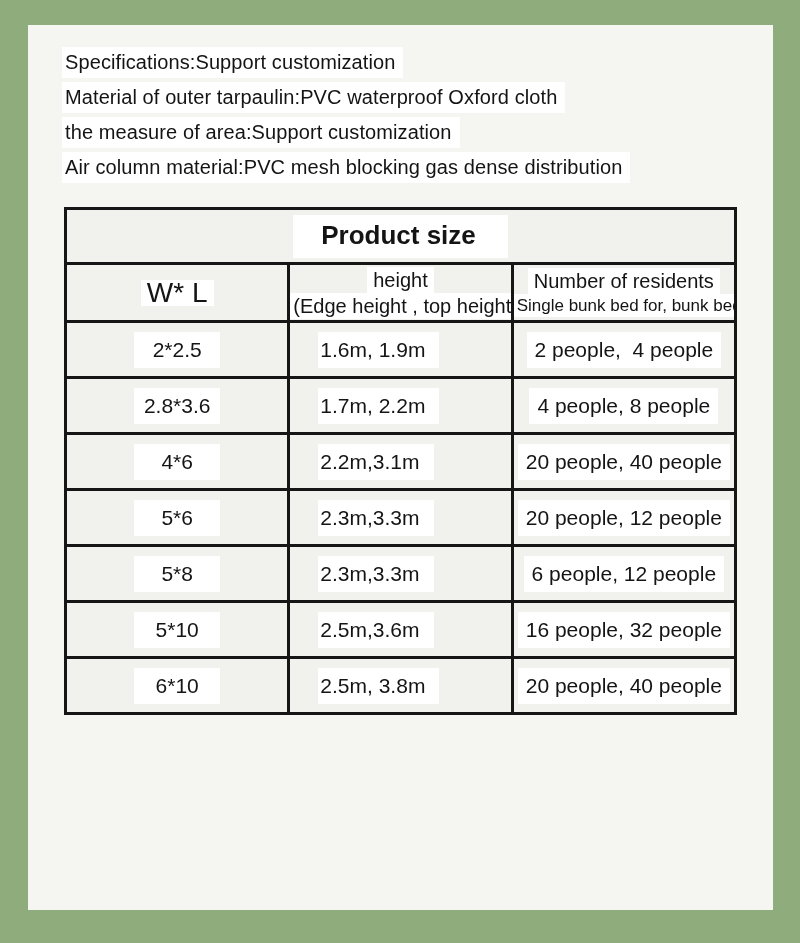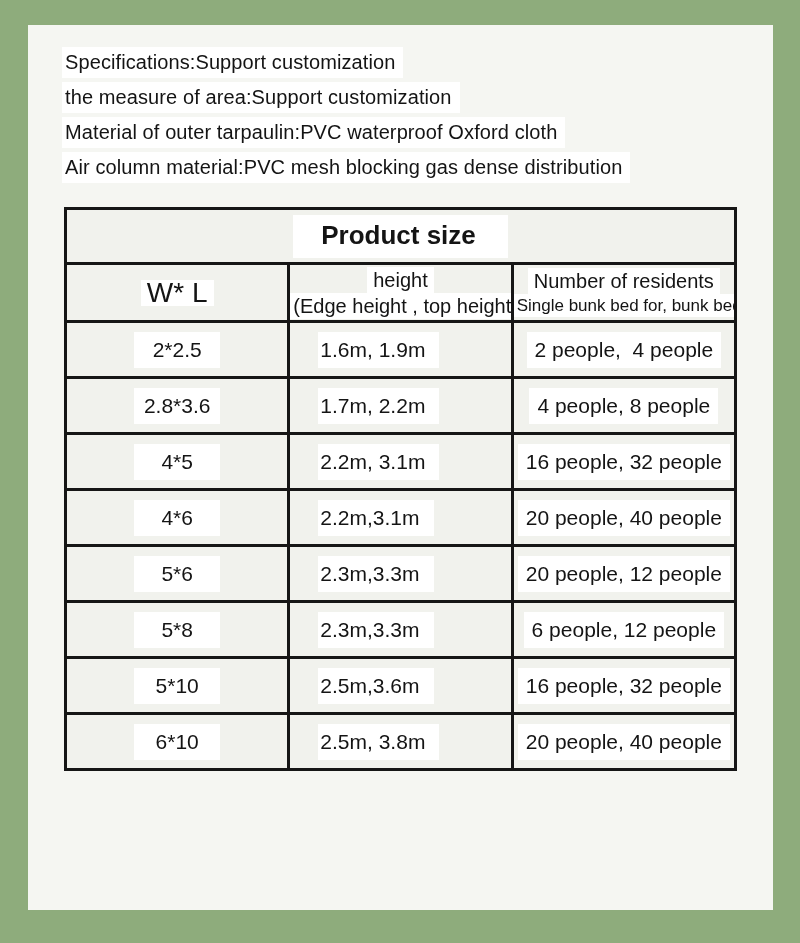--- a/index.html
+++ b/index.html
@@ -80,24 +80,24 @@
 <body>
 
 <div class="page">
   <div class="content">
 
     <div class="specs">
       <div class="spec-line">
           <span class="hl">Specifications:Support customization</span>
         </div>
       <div class="spec-line">
-          <span class="hl">the measure of area:Support customization</span>
+          <span class="hl">Material of outer tarpaulin:PVC waterproof Oxford cloth</span>
         </div>
       <div class="spec-line">
-          <span class="hl">Material of outer tarpaulin:PVC waterproof Oxford cloth</span>
+          <span class="hl">the measure of area:Support customization</span>
         </div>
       <div class="spec-line">
           <span class="hl">Air column material:PVC mesh blocking gas dense distribution</span>
         </div>
     </div>
 
     <table class="size-table">
       <tbody>
         <tr>
           <td class="title-cell" colspan="3"><span class="hl">Product size</span></td>
@@ -121,25 +121,20 @@
           <td class="col-size cell-size"><span class="hl">2*2.5</span></td>
           <td class="col-height cell-height"><span class="hl">1.6m, 1.9m</span></td>
           <td class="col-residents cell-residents"><span class="hl">2 people,  4 people</span></td>
         </tr>
         <tr class="data-row">
           <td class="col-size cell-size"><span class="hl">2.8*3.6</span></td>
           <td class="col-height cell-height"><span class="hl">1.7m, 2.2m</span></td>
           <td class="col-residents cell-residents"><span class="hl">4 people, 8 people</span></td>
         </tr>
         <tr class="data-row">
-          <td class="col-size cell-size"><span class="hl">4*5</span></td>
-          <td class="col-height cell-height"><span class="hl">2.2m, 3.1m</span></td>
-          <td class="col-residents cell-residents"><span class="hl">16 people, 32 people</span></td>
-        </tr>
-        <tr class="data-row">
           <td class="col-size cell-size"><span class="hl">4*6</span></td>
           <td class="col-height cell-height"><span class="hl">2.2m,3.1m</span></td>
           <td class="col-residents cell-residents"><span class="hl">20 people, 40 people</span></td>
         </tr>
         <tr class="data-row">
           <td class="col-size cell-size"><span class="hl">5*6</span></td>
           <td class="col-height cell-height"><span class="hl">2.3m,3.3m</span></td>
           <td class="col-residents cell-residents"><span class="hl">20 people, 12 people</span></td>
         </tr>
         <tr class="data-row">

